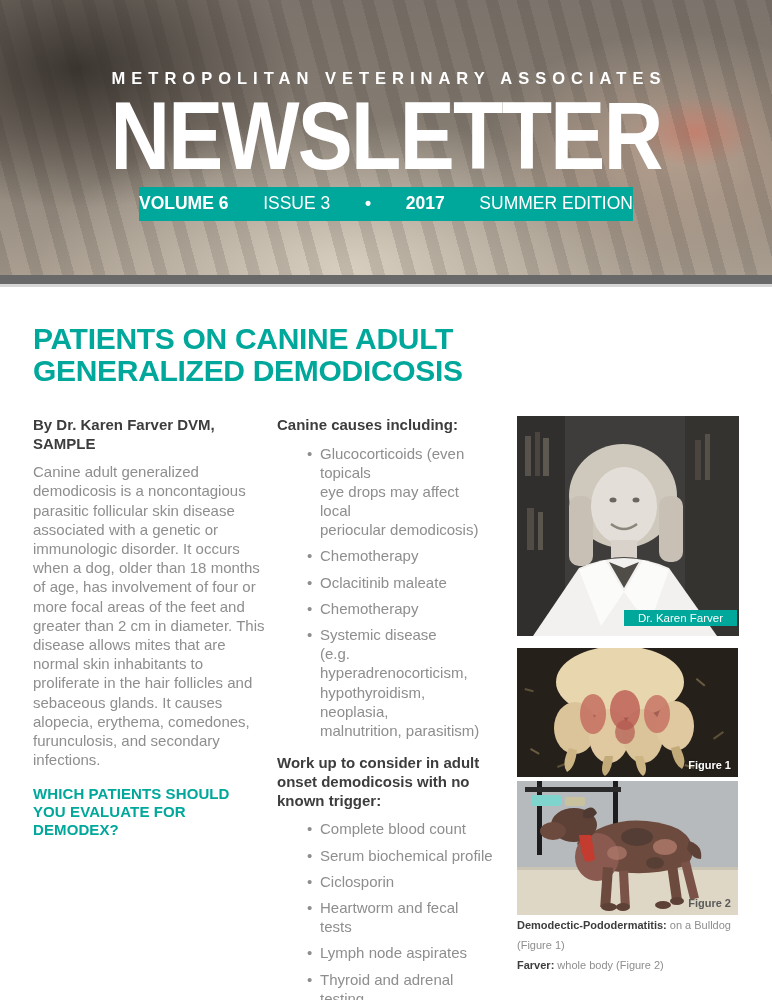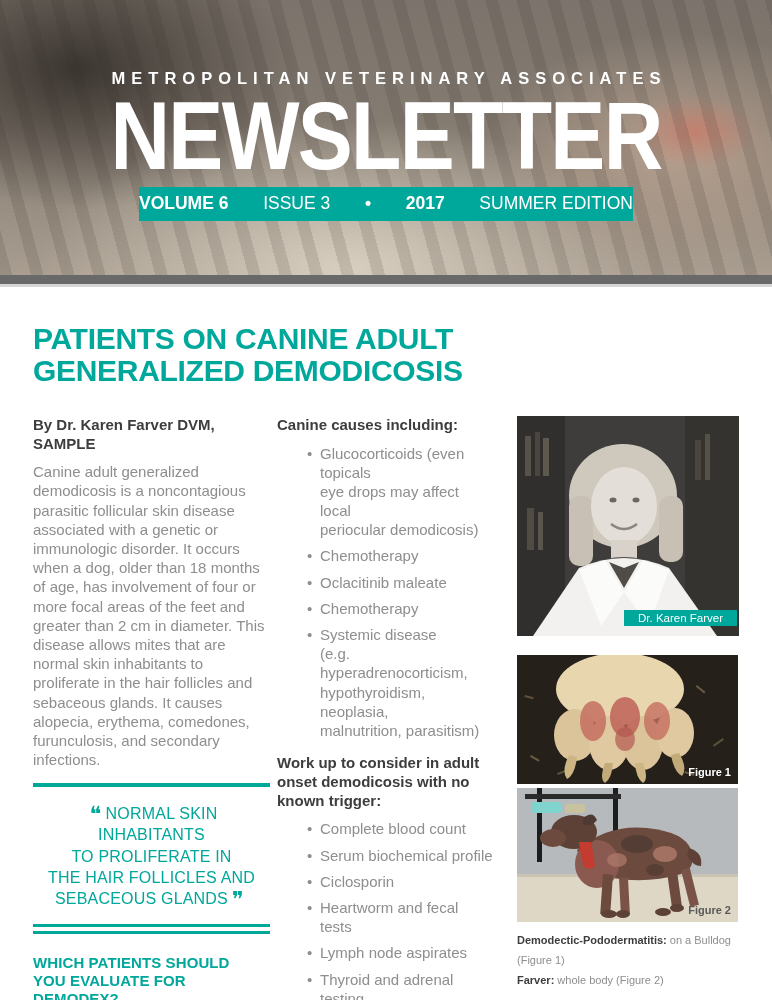--- a/index.html
+++ b/index.html
@@ -67,26 +67,26 @@
   .quote-rule-top { height:4px; background:var(--accent); margin-bottom:16px; }
   .quote-text { color:var(--accent); text-align:center; font-size:16px; line-height:1.32;
                 letter-spacing:0.2px; }
   .qmark { font-family:"DejaVu Sans", sans-serif; font-size:22px; line-height:0;
            vertical-align:-3px; margin:0 4px; }
   .quote-rule-a { height:3px; background:var(--accent); margin-top:15px; }
   .quote-rule-b { height:3px; background:var(--accent); margin-top:4px; }
 
   
   .photo-card { position:relative; font-size:0; }
-  .doctor-card { margin-bottom:19px; }
+  .doctor-card { margin-bottom:12px; }
   .caption-bar { position:absolute; right:2px; bottom:10px; background:var(--accent);
                  color:#ffffff; font-size:11.5px; line-height:16px; height:16px;
                  padding:0 14px; font-family:"Liberation Sans", sans-serif; }
   .fig1-card { margin-bottom:4px; }
-  .fig2-card { margin-bottom:8px; }
+  .fig2-card { }
   .fig-label { position:absolute; right:8px; bottom:6px; font-size:11px; font-weight:bold;
                font-family:Liberation Sans, sans-serif; }
   .fig-label.light { color:#ffffff; text-shadow:0 0 2px rgba(0,0,0,0.5); }
   .fig-label.darkl { color:#5a5a5a; }
   .captions { font-size:11px; line-height:1.85; color:var(--body); }
   .cap-bold { font-weight:bold; color:var(--dark); }
 </style>
 </head>
 <body>
 
@@ -114,35 +114,20 @@
       <div>PATIENTS ON CANINE ADULT</div>
       <div>GENERALIZED DEMODICOSIS</div>
     </h1>
 
     <div class="columns">
 
       <div class="col-left">
         <div class="lead">By Dr. Karen Farver DVM, SAMPLE</div>
         <p class="body">Canine adult generalized demodicosis is a noncontagious parasitic follicular skin disease associated with a genetic or immunologic disorder. It occurs when a dog, older than 18 months of age, has involvement of four or more focal areas of the feet and greater than 2 cm in diameter. This disease allows mites that are normal skin inhabitants to proliferate in the hair follicles and sebaceous glands. It causes alopecia, erythema, comedones, furunculosis, and secondary infections.</p>
 
-        <div class="quote-block">
-          <div class="quote-rule-top"></div>
-          <div class="quote-text">
-            <div>
-              <span class="qmark">❝</span><span>NORMAL SKIN INHABITANTS</span>
-            </div>
-            <div>TO PROLIFERATE IN</div>
-            <div>THE HAIR FOLLICLES AND</div>
-            <div>
-              <span>SEBACEOUS GLANDS</span><span class="qmark">❞</span>
-            </div>
-          </div>
-          <div class="quote-rule-a"></div>
-          <div class="quote-rule-b"></div>
-        </div>
 
         <div class="col-heading">WHICH PATIENTS SHOULD
 YOU EVALUATE FOR DEMODEX?</div>
 
       </div>
 
       <div class="col-mid">
         <div class="lead">Canine causes including:</div>
         <ul class="blist">
           <li>Glucocorticoids (even topicals

